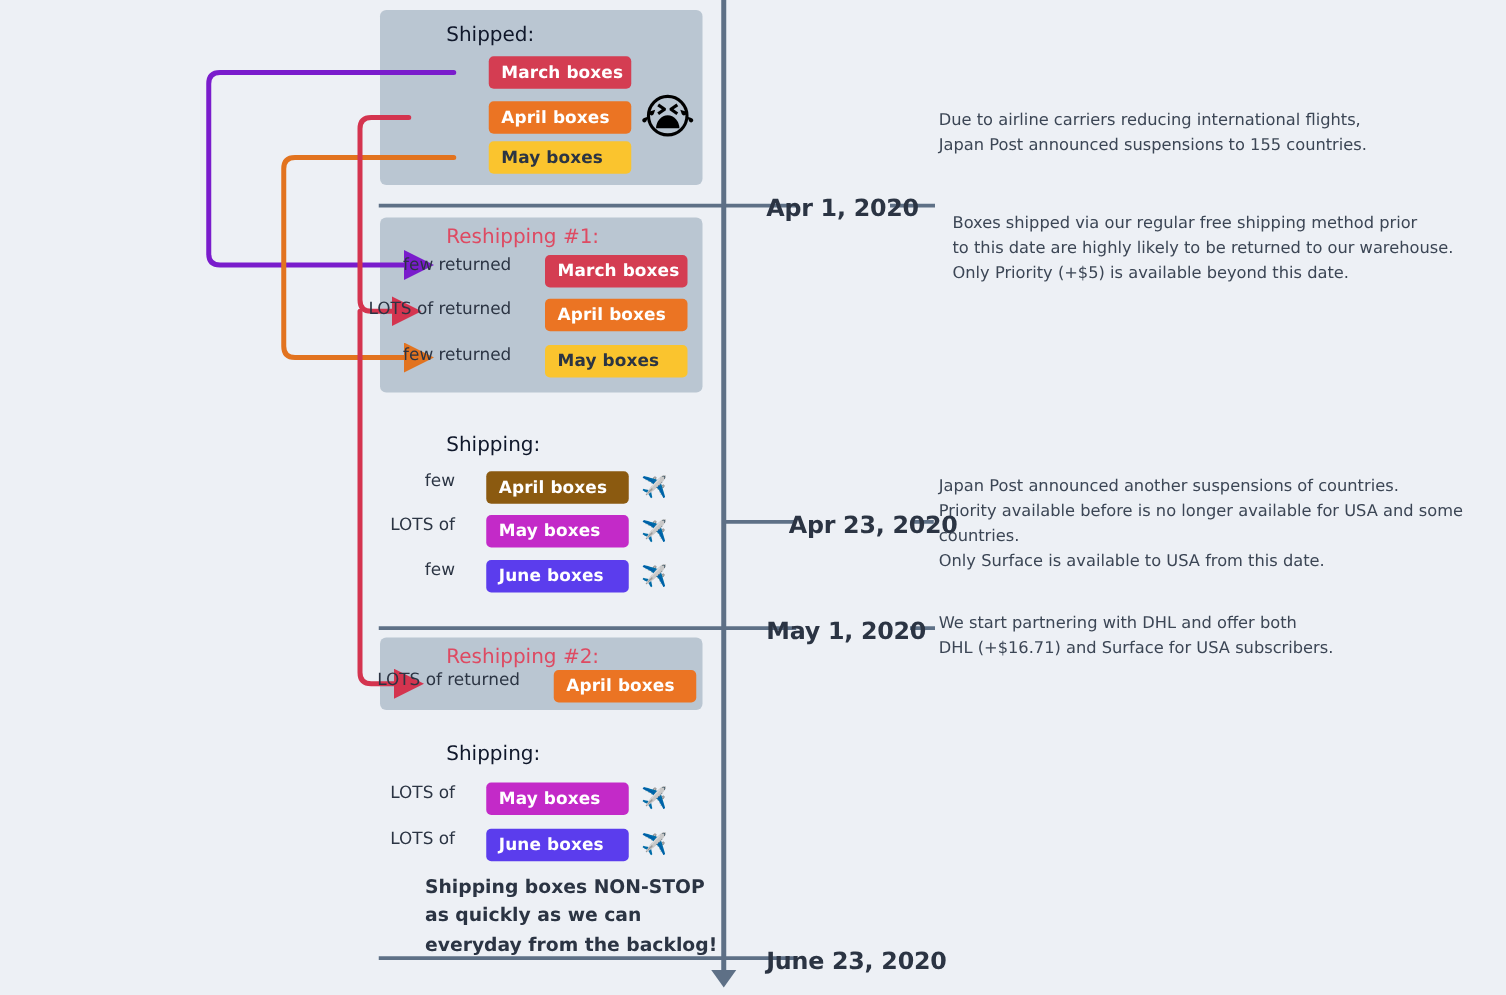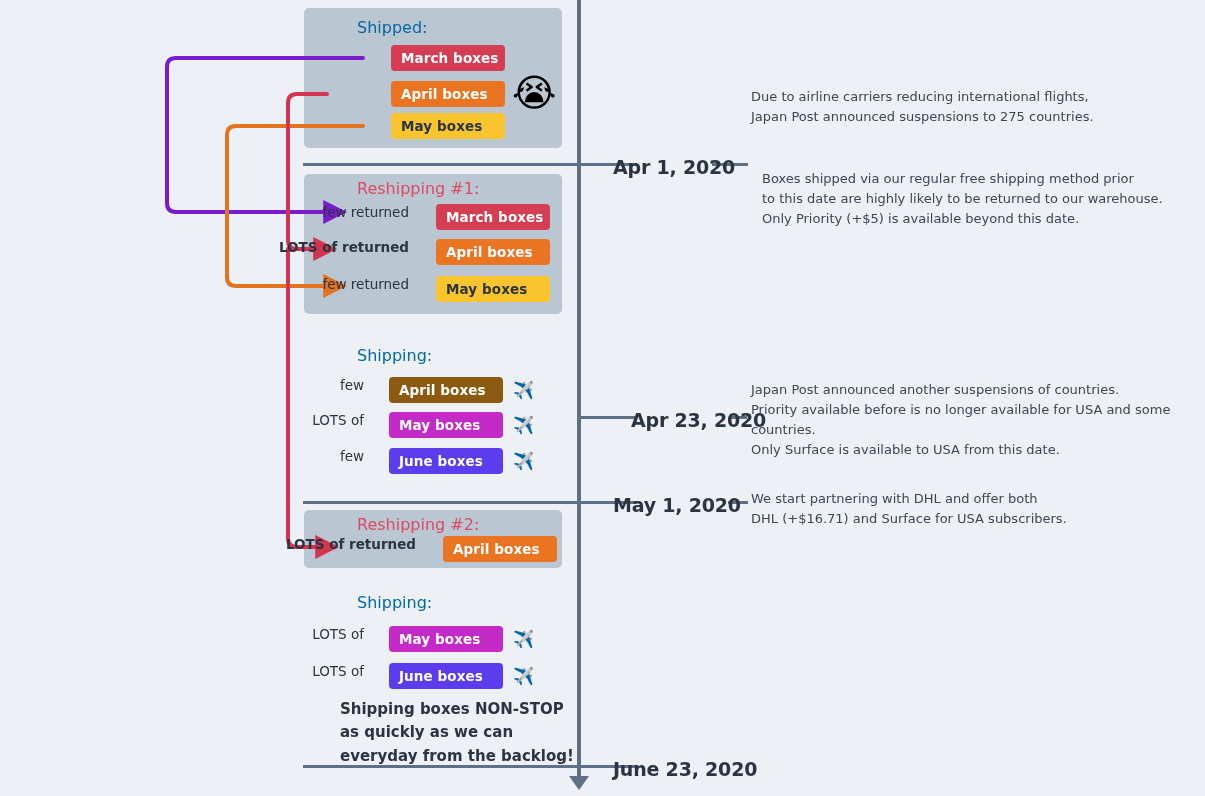--- a/index.html
+++ b/index.html
@@ -33,30 +33,30 @@
     position: absolute; z-index: 4;
     font-weight: bold; font-size: 19px; color: #2b3443;
     white-space: nowrap; letter-spacing: -0.2px;
   }
 
   
   .panel {
     position: absolute; background: #bac6d2; border-radius: 5px; z-index: 2;
   }
   .panel-title {
-    position: absolute; font-size: 16px; color: #0369a1; z-index: 4; white-space: nowrap;
+    position: absolute; font-size: 16px; color: #0f172a; z-index: 4; white-space: nowrap;
   }
   .panel-title.reship { color: #de4a62; font-weight: normal; }
 
   
   .row { position: absolute; display: flex; align-items: center; z-index: 4; white-space: nowrap; }
   .qty {
     font-size: 13.5px; color: #2b3443; text-align: right; margin-right: 25px;
   }
-  .qty.bold { font-weight: bold; text-align: center; }
+  .qty.bold { font-weight: normal; text-align: center; }
   .chip {
     display: inline-flex; align-items: center;
     height: 26px; padding: 0 10px; border-radius: 4px;
     font-size: 13.5px; font-weight: bold; color: #ffffff;
     letter-spacing: 0.1px;
   }
   .chip.dark-text { color: #2b3443; }
   .plane { margin-left: 10px; font-size: 17px; line-height: 1; }
 
   
@@ -92,21 +92,21 @@
   <div class="tick" style="left:712px; top:163px; width:36px;"></div>
   <div class="tick" style="left:729px; top:416px; width:18px;"></div>
   <div class="tick" style="left:728px; top:501px; width:20px;"></div>
 
   <div class="date-label" style="left:613px; top:156px;">Apr 1, 2020</div>
   <div class="date-label" style="left:631px; top:409px;">Apr 23, 2020</div>
   <div class="date-label" style="left:613px; top:494px;">May 1, 2020</div>
   <div class="date-label" style="left:613px; top:758px;">June 23, 2020</div>
 
   <div class="note" style="left:751px; top:87px; width:450px;">Due to airline carriers reducing international flights,
-Japan Post announced suspensions to 275 countries.</div>
+Japan Post announced suspensions to 155 countries.</div>
   <div class="note" style="left:751px; top:169px; width:450px;margin-left:11px;">Boxes shipped via our regular free shipping method prior
 to this date are highly likely to be returned to our warehouse.
 Only Priority (+$5) is available beyond this date.</div>
   <div class="note" style="left:751px; top:380px; width:450px;">Japan Post announced another suspensions of countries.
 Priority available before is no longer available for USA and some countries.
 Only Surface is available to USA from this date.</div>
   <div class="note" style="left:751px; top:489px; width:440px;">We start partnering with DHL and offer both
 DHL (+$16.71) and Surface for USA subscribers.</div>
 
 

